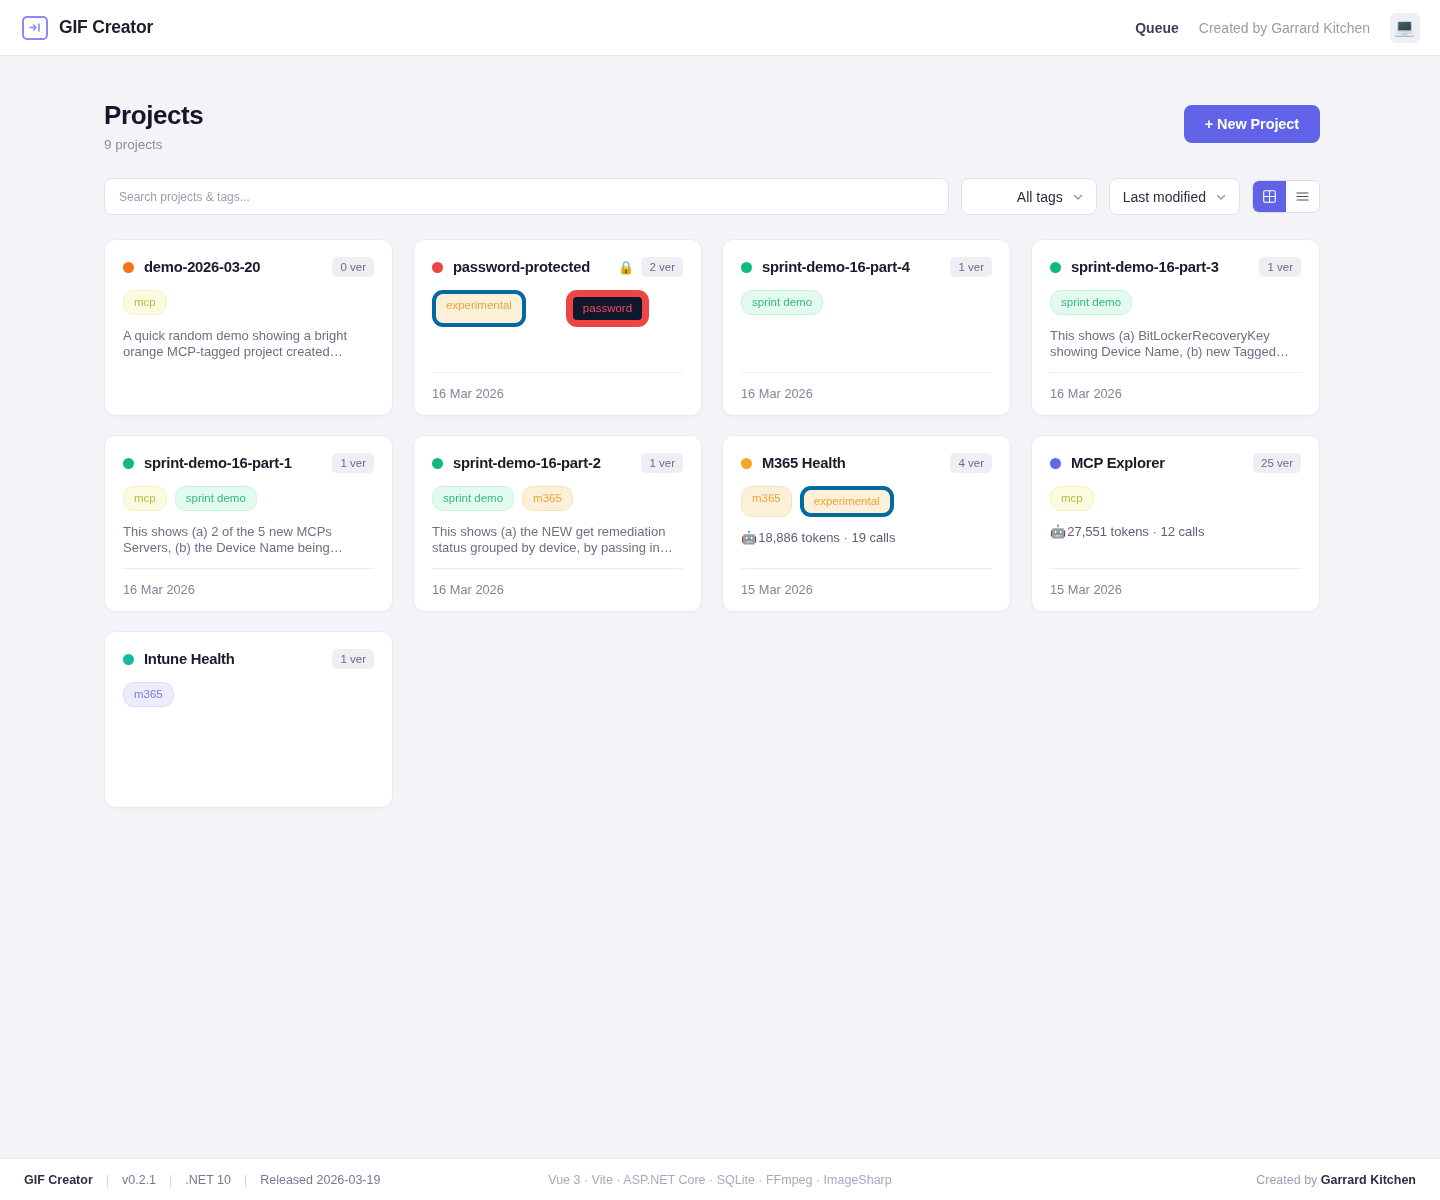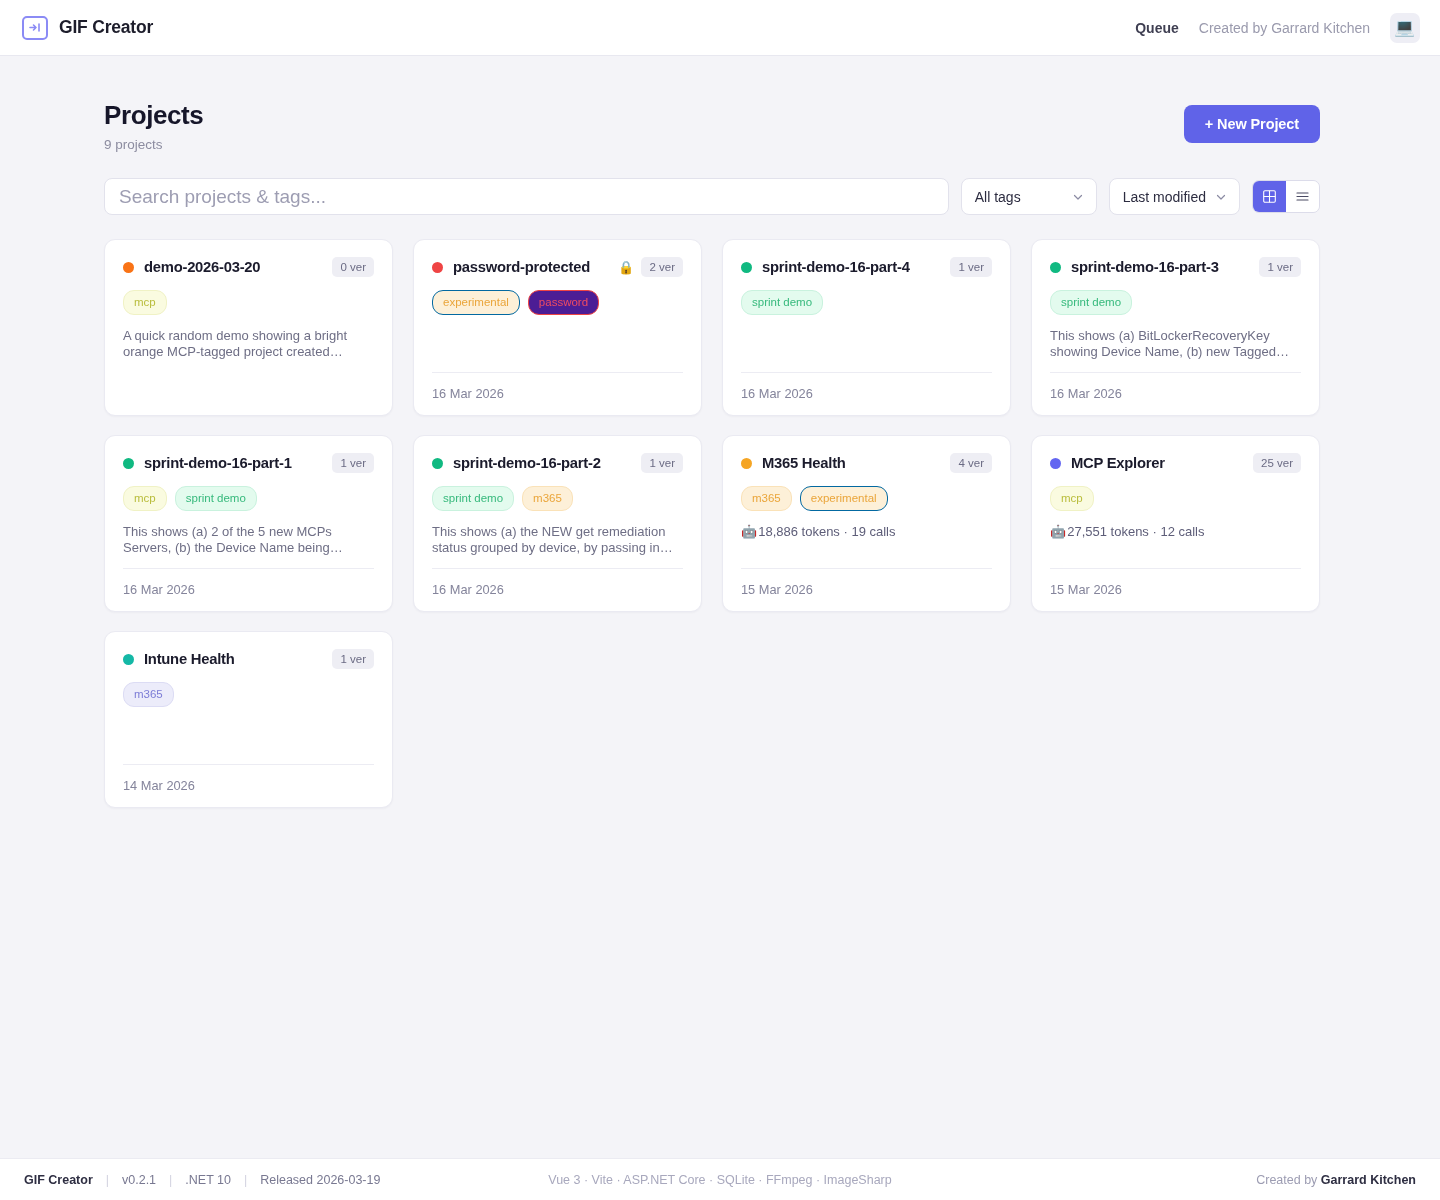--- a/index.html
+++ b/index.html
@@ -51,35 +51,35 @@
     padding: 11px 21px; cursor: pointer;
     letter-spacing: -0.1px;
   }
 
   
   .toolbar { display: flex; align-items: center; gap: 12px; margin-top: 26px; }
   .search-input {
     flex: 1; height: 37px;
     border: 1px solid #e2e2ec; border-radius: 8px;
     background: #ffffff; padding: 0 14px;
-    font-family: inherit; font-size: 19px; color: #33334a;
+    font-family: inherit; font-size: 12px; color: #33334a;
     outline: none;
   }
   .search-input::placeholder { color: #9d9db2; }
   .select-wrap { position: relative; }
   .select-box {
     height: 37px; min-width: 136px;
     border: 1px solid #e2e2ec; border-radius: 8px;
     background: #ffffff;
     display: flex; align-items: center;
     padding: 0 13px; gap: 10px;
     font-size: 14px; color: #2c2c40; cursor: pointer;
   }
   .select-box.sort { min-width: 128px; }
-  .select-label { flex: 1; white-space: nowrap; }
+  .select-label { flex: 1; white-space: nowrap; text-align: right; }
   .chev { width: 10px; height: 10px; flex: none; }
   .chev svg { display: block; }
 
   .viewtoggle {
     display: flex; border: 1px solid #dcdcea;
     border-radius: 7px; overflow: hidden; height: 33px;
   }
   .vt-btn {
     width: 33px; height: 100%;
     display: flex; align-items: center; justify-content: center;
@@ -120,22 +120,22 @@
     padding: 4px 8px; white-space: nowrap;
   }
   .tags { display: flex; flex-wrap: wrap; gap: 8px; margin-top: 13px; }
   .tag {
     font-size: 11.5px; border-radius: 11px;
     padding: 3px 10px; white-space: nowrap; line-height: 1.45;
   }
   .tag-mcp      { background: #fafbe0; color: #b9bd3c; border: 1px solid #f0f2c5; }
   .tag-sprint   { background: #e3fbee; color: #36b97c; border: 1px solid #c9f2de; }
   .tag-m365     { background: #fdf0d8; color: #eaa53a; border: 1px solid #fae2b8; }
-  .tag-exp      { background: #fdf0d8; color: #eaa53a; border: 1px solid #0369a1; }
-  .tag-pass     { background: #4c1d95; color: #ef4c62; border: 1px solid #ef4444; }
+  .tag-exp      { background: #fdf0d8; color: #eaa53a; border: 4px solid #0369a1; }
+  .tag-pass     { background: #0f172a; color: #ef4c62; border: 7px solid #ef4444; margin-left: 32px; }
   .tag-m365alt  { background: #ececfa; color: #7c7cd6; border: 1px solid #dcdcf4; }
 
   .card-desc {
     margin-top: 13px;
     font-size: 13px; line-height: 1.26;
     color: #6e6e85;
     display: -webkit-box; -webkit-line-clamp: 2; -webkit-box-orient: vertical;
     overflow: hidden;
   }
   .card-stats {
@@ -364,21 +364,20 @@
         <div class="card-top">
           <span class="dot" style="background: rgb(20, 184, 166);"></span>
           <span class="card-title">Intune Health</span>
           <span class="card-top-right">
             <span class="ver-badge">1 ver</span>
           </span>
         </div>
         <div class="tags">
           <span class="tag tag-m365alt">m365</span>
         </div>
-        <div class="card-foot">14 Mar 2026</div>
       </div>
     </div>
 </div>
 
 <div class="footer">
   <div class="footer-left">
     <span class="fl-name">GIF Creator</span>
     <span class="fl-sep">|</span>
     <span class="fl-item">v0.2.1</span>
     <span class="fl-sep">|</span>

